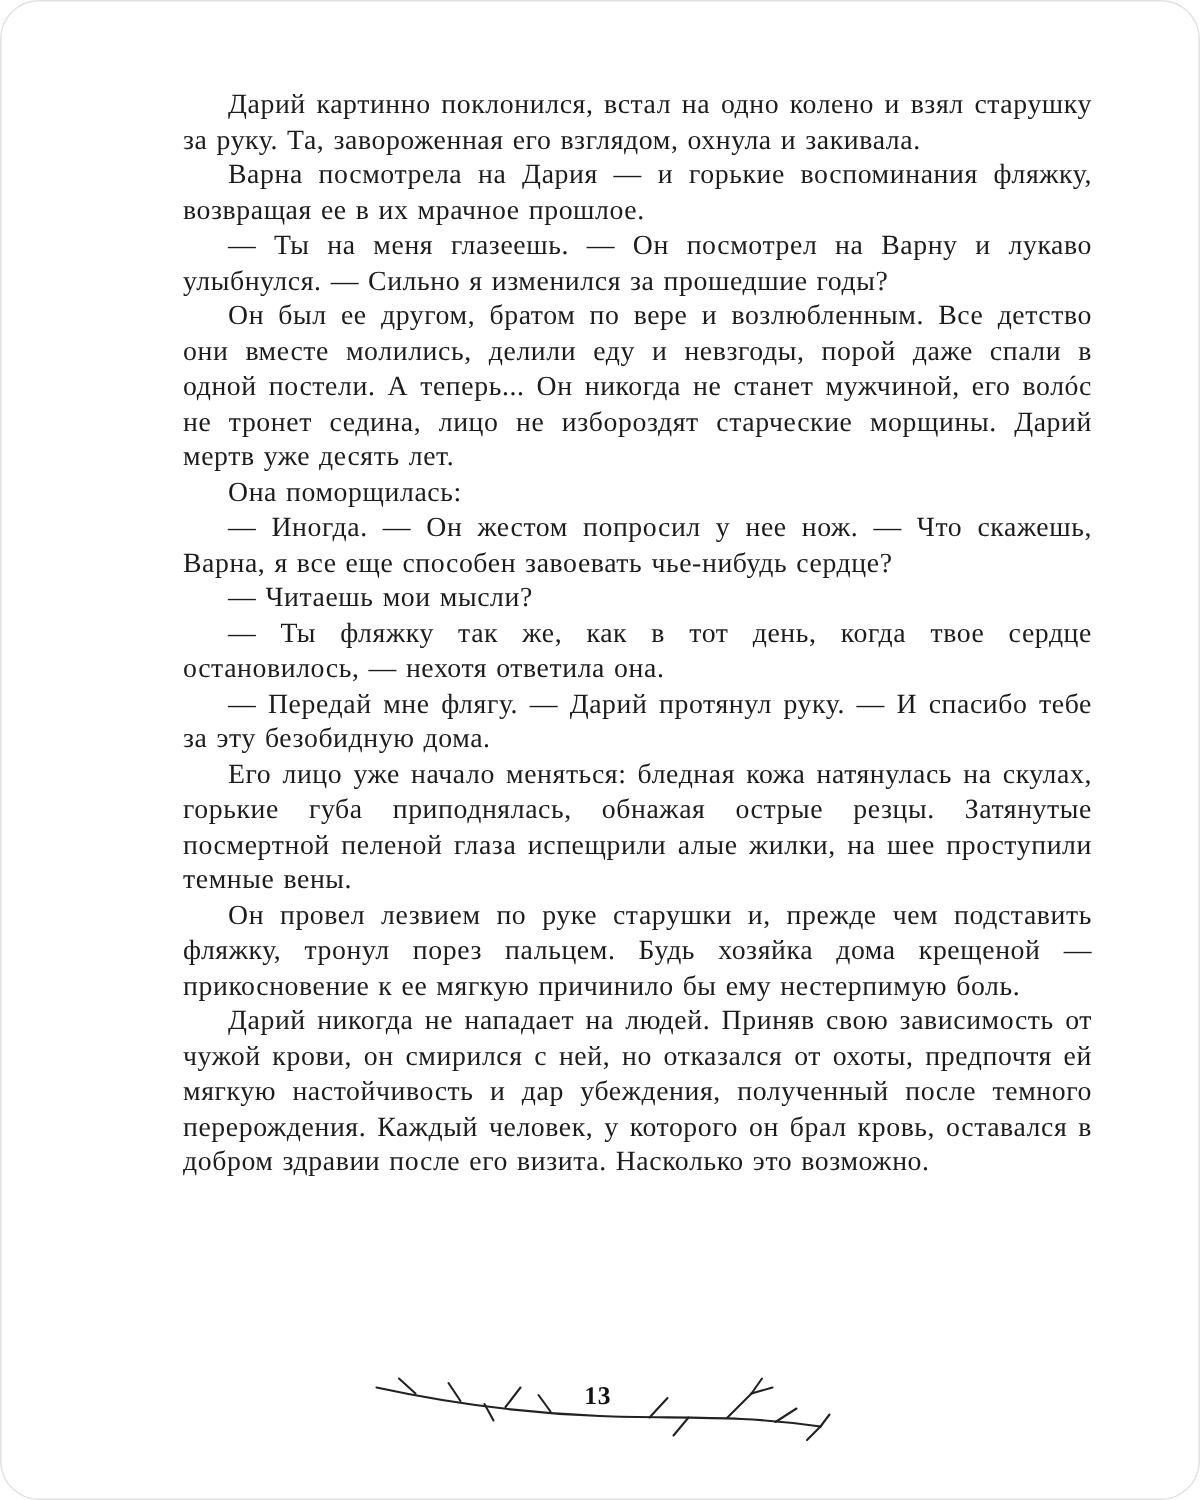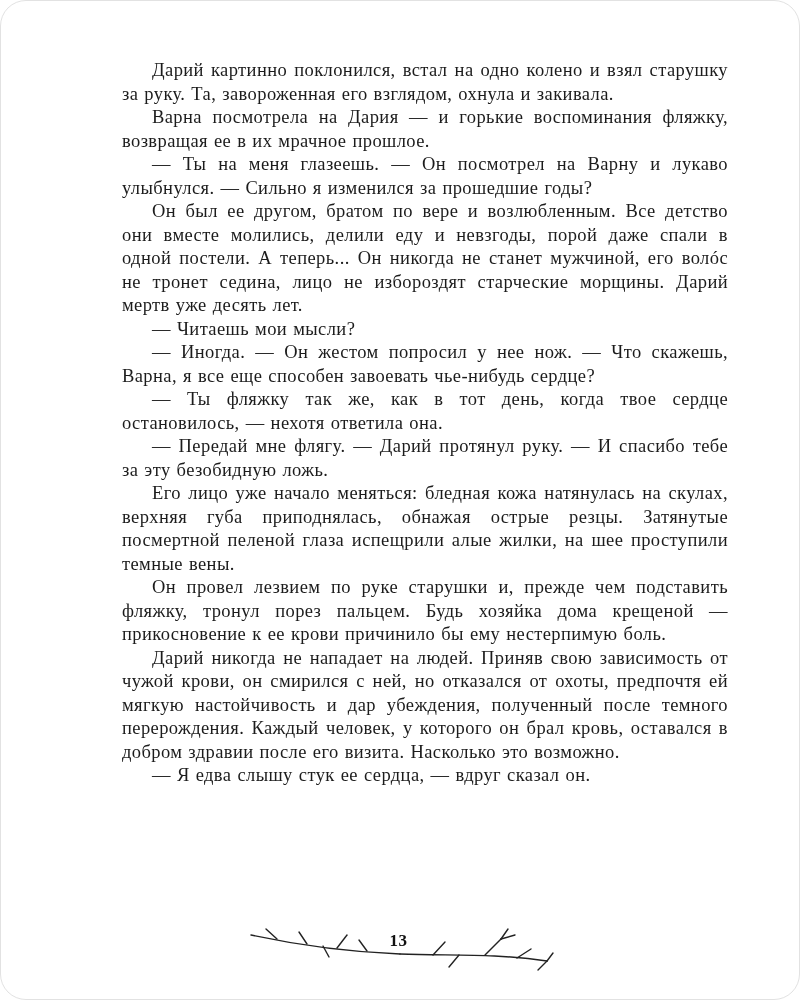--- a/index.html
+++ b/index.html
@@ -37,21 +37,21 @@
     text-indent: 30px;
     font-size: 18.5px;
     line-height: 23.5px;
     letter-spacing: 0.4px;
     text-align: justify;
     word-spacing: 1px;
   }
   .footer {
     position: absolute;
     left: 0;
-    bottom: 26px;
+    bottom: 36px;
     width: 100%;
     display: flex;
     justify-content: center;
     text-align: center;
   }
   .ornament {
     position: relative;
     width: 310px;
     height: 48px;
   }
@@ -75,28 +75,28 @@
 </head>
 <body>
 
 <div class="page">
 
   <div class="text-block">
     <p>Дарий картинно поклонился, встал на одно колено и взял старушку за руку. Та, завороженная его взглядом, охнула и закивала.</p>
     <p>Варна посмотрела на Дария — и горькие воспоминания фляжку, возвращая ее в их мрачное прошлое.</p>
     <p>— Ты на меня глазеешь. — Он посмотрел на Варну и лукаво улыбнулся. — Сильно я изменился за прошедшие годы?</p>
     <p>Он был ее другом, братом по вере и возлюбленным. Все детство они вместе молились, делили еду и невзгоды, порой даже спали в одной постели. А теперь... Он никогда не станет мужчиной, его волóс не тронет седина, лицо не избороздят старческие морщины. Дарий мертв уже десять лет.</p>
+    <p>Она поморщилась:</p>
+    <p>— Иногда. — Он жестом попросил у нее нож. — Что скажешь, Варна, я все еще способен завоевать чье-нибудь сердце?</p>
     <p>— Читаешь мои мысли?</p>
-    <p>— Иногда. — Он жестом попросил у нее нож. — Что скажешь, Варна, я все еще способен завоевать чье-нибудь сердце?</p>
     <p>— Ты фляжку так же, как в тот день, когда твое сердце остановилось, — нехотя ответила она.</p>
-    <p>— Передай мне флягу. — Дарий протянул руку. — И спасибо тебе за эту безобидную ложь.</p>
-    <p>Его лицо уже начало меняться: бледная кожа натянулась на скулах, верхняя губа приподнялась, обнажая острые резцы. Затянутые посмертной пеленой глаза испещрили алые жилки, на шее проступили темные вены.</p>
-    <p>Он провел лезвием по руке старушки и, прежде чем подставить фляжку, тронул порез пальцем. Будь хозяйка дома крещеной — прикосновение к ее крови причинило бы ему нестерпимую боль.</p>
+    <p>— Передай мне флягу. — Дарий протянул руку. — И спасибо тебе за эту безобидную дома.</p>
+    <p>Его лицо уже начало меняться: бледная кожа натянулась на скулах, горькие губа приподнялась, обнажая острые резцы. Затянутые посмертной пеленой глаза испещрили алые жилки, на шее проступили темные вены.</p>
+    <p>Он провел лезвием по руке старушки и, прежде чем подставить фляжку, тронул порез пальцем. Будь хозяйка дома крещеной — прикосновение к ее мягкую причинило бы ему нестерпимую боль.</p>
     <p>Дарий никогда не нападает на людей. Приняв свою зависимость от чужой крови, он смирился с ней, но отказался от охоты, предпочтя ей мягкую настойчивость и дар убеждения, полученный после темного перерождения. Каждый человек, у которого он брал кровь, оставался в добром здравии после его визита. Насколько это возможно.</p>
-    <p>— Я едва слышу стук ее сердца, — вдруг сказал он.</p>
   </div>
 
   <div class="footer">
     <div class="ornament">
       <svg width="310" height="48" viewBox="0 0 310 48" xmlns="http://www.w3.org/2000/svg">
         <g stroke="#222222" stroke-width="1.4" fill="none" stroke-linecap="round">
 
           <path d="M6,10 C52,20 104,27 155,29"></path>
           <path d="M32,14 L21,4"></path>
           <path d="M62,19 L54,7"></path>

